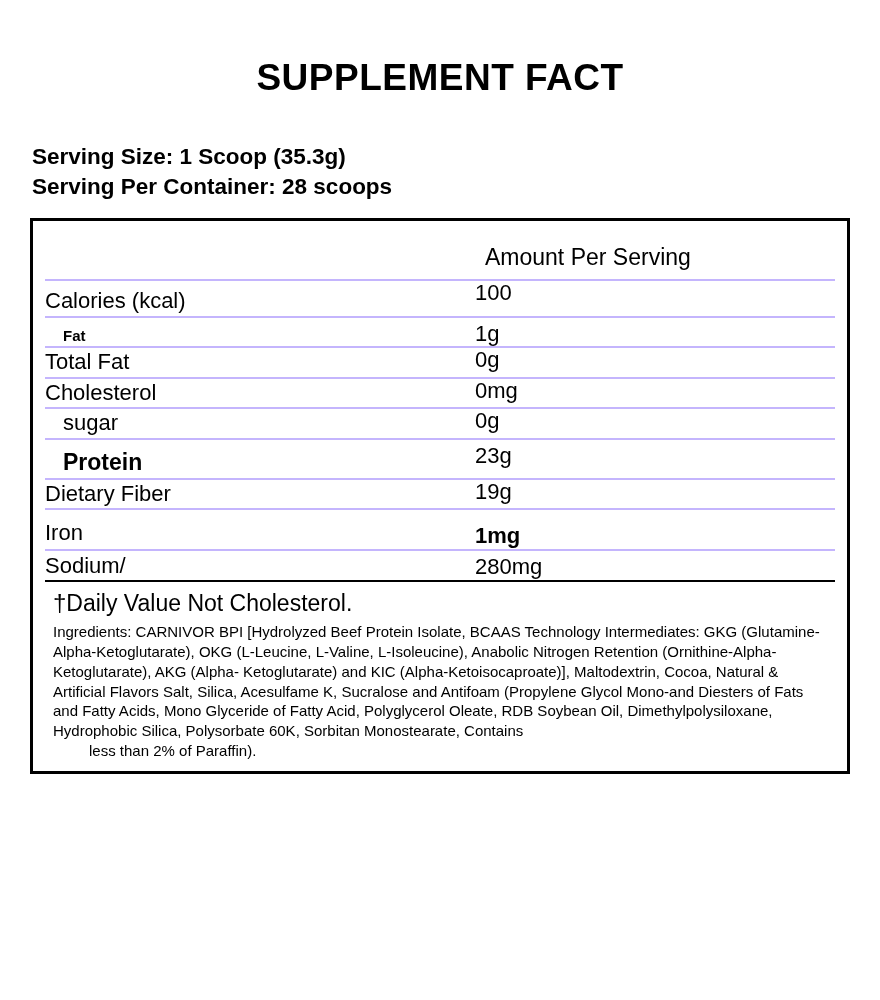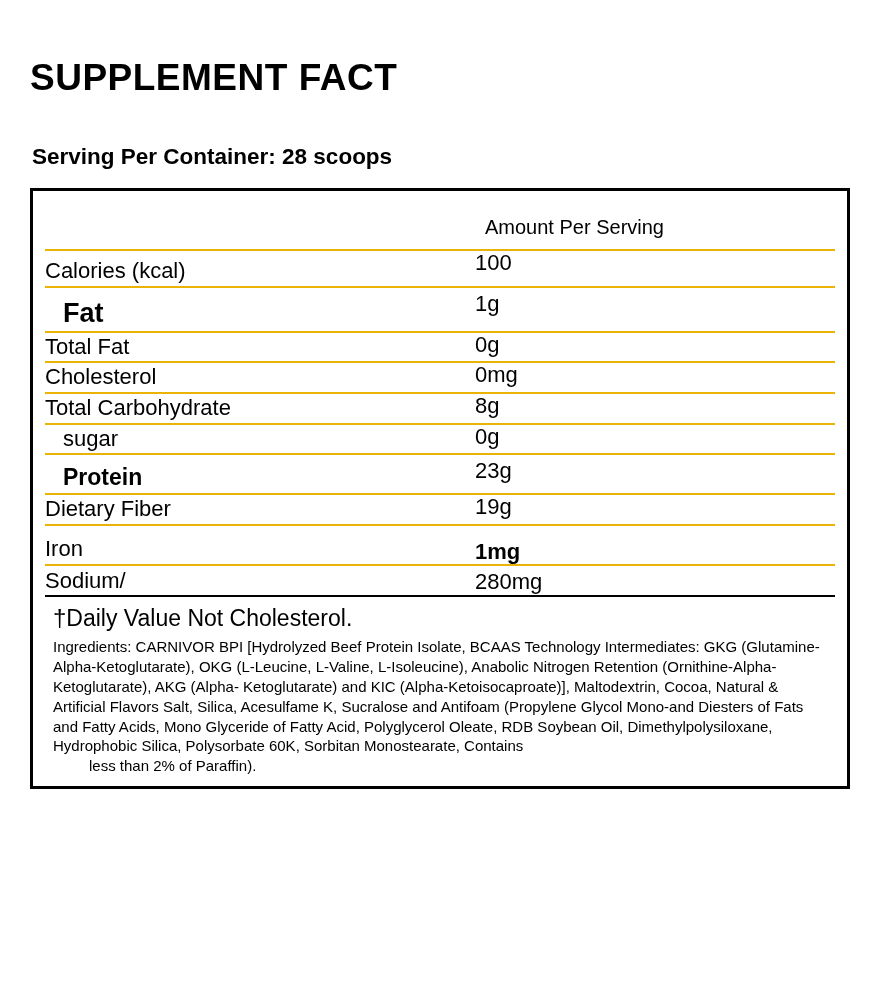--- a/index.html
+++ b/index.html
@@ -15,20 +15,21 @@
     -webkit-font-smoothing: antialiased;
   }
   .page {
     position: relative;
     width: 880px;
     height: 1000px;
     box-sizing: border-box;
     padding: 0 30px;
   }
   .title {
+    text-align: center;
     font-size: 37px;
     font-weight: 800;
     letter-spacing: 0.5px;
     margin-top: 58px;
     margin-bottom: 0;
     line-height: 1.1;
   }
   .serving-block {
     margin-top: 43px;
     margin-left: 2px;
@@ -50,51 +51,51 @@
     border: 3px solid #000;
     box-sizing: border-box;
     padding: 0 12px 10px 12px;
   }
   .aps-row {
     height: 58px;
     display: flex;
     align-items: center;
   }
   .aps-label {
-    font-size: 20px;
+    font-size: 23px;
     margin-left: 440px;
     margin-top: 15px;
   }
   table.facts {
     width: 100%;
     border-collapse: collapse;
     table-layout: fixed;
   }
   table.facts td {
-    border-top: 2px solid #eab308;
+    border-top: 2px solid #c4b5fd;
     padding: 0;
     vertical-align: top;
   }
   td.nutrient {
     width: 430px;
     font-size: 22px;
     padding-left: 8px;
     padding-top: 3px;
     padding-bottom: 3px;
     line-height: 1.3;
   }
   td.amount {
     font-size: 22px;
     padding-left: 16px;
     padding-top: 12px;
     padding-bottom: 0;
     line-height: 1.1;
   }
   tr.r-calories td.nutrient { padding-top: 6px; }
-  tr.r-fat td.nutrient { font-weight: 800; font-size: 27px; padding-left: 18px; padding-top: 8px;}
+  tr.r-fat td.nutrient { font-weight: 800; font-size: 15px; padding-left: 18px; padding-top: 8px;}
   tr.r-fat td.amount { padding-top: 4px; }
   tr.r-protein td.nutrient { font-weight: 800; font-size: 23px; padding-left: 18px; padding-top: 8px;}
   tr.r-protein td.amount { padding-top: 4px; }
   tr.r-sugar td.nutrient { padding-left: 18px; }
   tr.r-iron td.nutrient { padding-top: 9px; }
   tr.r-iron td.amount { padding-top: 14px; font-weight: bold; }
   tr.r-sodium td.nutrient { padding-top: 1px; padding-bottom: 0; }
   tr.r-sodium td.amount { padding-top: 4px; }
   tr.r-potassium td { border-top: none; }
   tr.r-potassium td.nutrient { padding-top: 0; }
@@ -116,20 +117,24 @@
 </style>
 </head>
 <body>
 
 <div class="page">
 
   <div class="title">SUPPLEMENT FACT</div>
 
   <div class="serving-block">
     <div class="serving-line">
+      <span class="normal">Serving Size:</span>
+      <span class="val">1 Scoop (35.3g)</span>
+    </div>
+    <div class="serving-line">
       <span class="normal">Serving Per Container:</span>
       <span class="val">28 scoops</span>
     </div>
   </div>
 
   <div class="fact-box">
 
     <div class="aps-row">
       <span class="aps-label">Amount Per Serving</span>
     </div>
@@ -144,24 +149,20 @@
           <td class="nutrient">Fat</td>
           <td class="amount">1g</td>
         </tr>
         <tr class="r-totalfat">
           <td class="nutrient">Total Fat</td>
           <td class="amount">0g</td>
         </tr>
         <tr class="r-chol">
           <td class="nutrient">Cholesterol</td>
           <td class="amount">0mg</td>
-        </tr>
-        <tr class="r-carb">
-          <td class="nutrient">Total Carbohydrate</td>
-          <td class="amount">8g</td>
         </tr>
         <tr class="r-sugar">
           <td class="nutrient">sugar</td>
           <td class="amount">0g</td>
         </tr>
         <tr class="r-protein">
           <td class="nutrient">Protein</td>
           <td class="amount">23g</td>
         </tr>
         <tr class="r-fiber">

